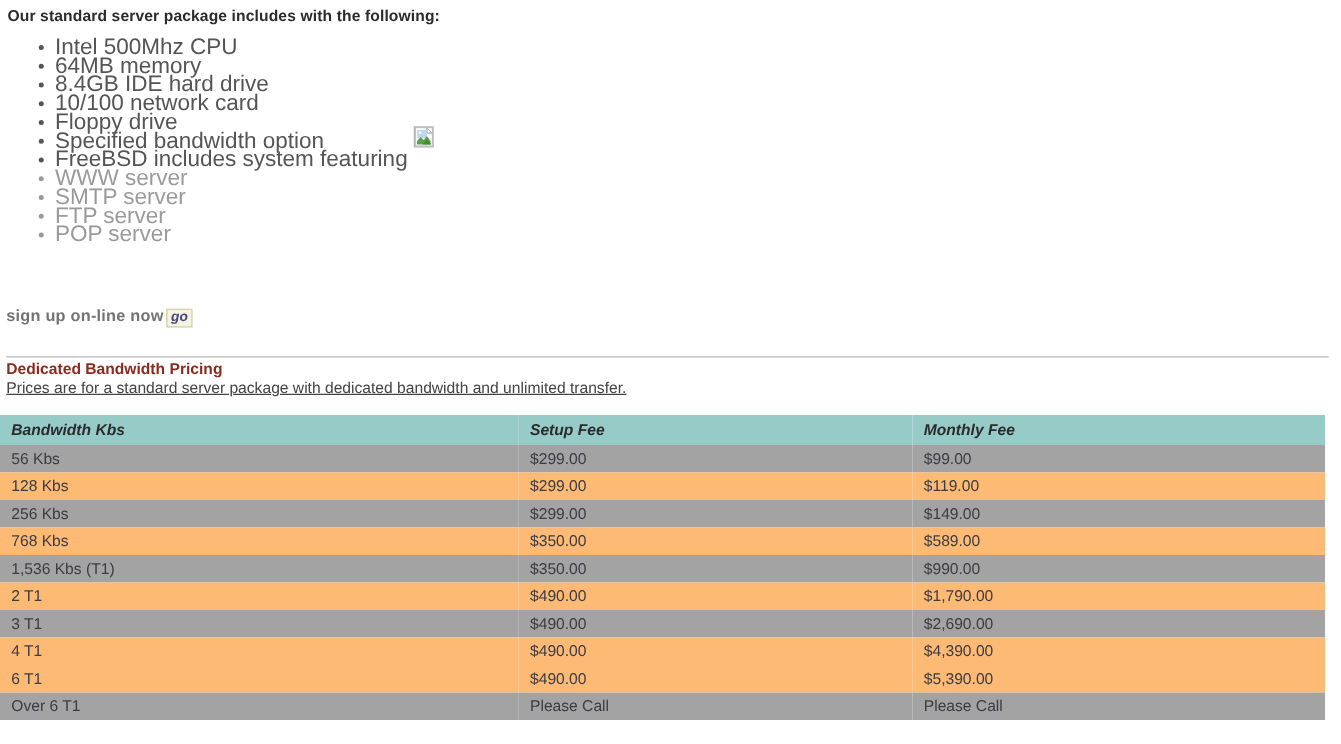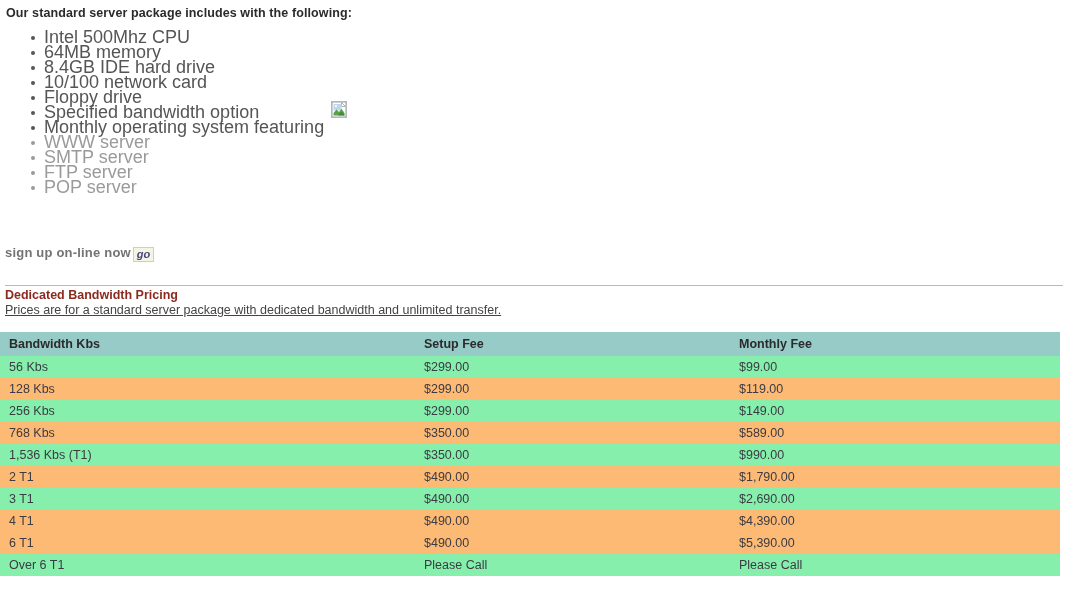--- a/index.html
+++ b/index.html
@@ -157,23 +157,24 @@
     height: 15px;
     font-weight: normal;
     color: #3b3b44;
     vertical-align: middle;
   }
   .pricing-table thead th {
     background: #96cbc8;
     font-weight: bold;
     color: #2b2b2b;
     height: 17px;
+    font-style: italic;
   }
   .pricing-table tbody tr.odd td {
-    background: #86efac;
+    background: #a3a3a3;
   }
   .pricing-table tbody tr.even td {
     background: #fdba74;
   }
   .col-bw   { width: 415px; }
   .col-setup{ width: 315px; }
   .col-month{ width: 330px; }
 </style>
 </head>
 <body>
@@ -182,21 +183,21 @@
 
   <div class="intro-heading">Our standard server package includes with the following:</div>
 
   <ul class="feature-list">
       <li>Intel 500Mhz CPU</li>
       <li>64MB memory</li>
       <li>8.4GB IDE hard drive</li>
       <li>10/100 network card</li>
       <li>Floppy drive</li>
       <li>Specified bandwidth option</li>
-      <li>Monthly operating system featuring</li>
+      <li>FreeBSD includes system featuring</li>
       <li class="muted">WWW server</li>
       <li class="muted">SMTP server</li>
       <li class="muted">FTP server</li>
       <li class="muted">POP server</li>
     </ul>
 
   <div class="broken-image">
     <svg width="14" height="15" viewBox="0 0 14 15" xmlns="http://www.w3.org/2000/svg">
       <rect x="0" y="0" width="14" height="15" fill="#ffffff"></rect>
       <rect x="0" y="0" width="14" height="15" fill="none" stroke="#9aa0a6" stroke-width="1"></rect>

